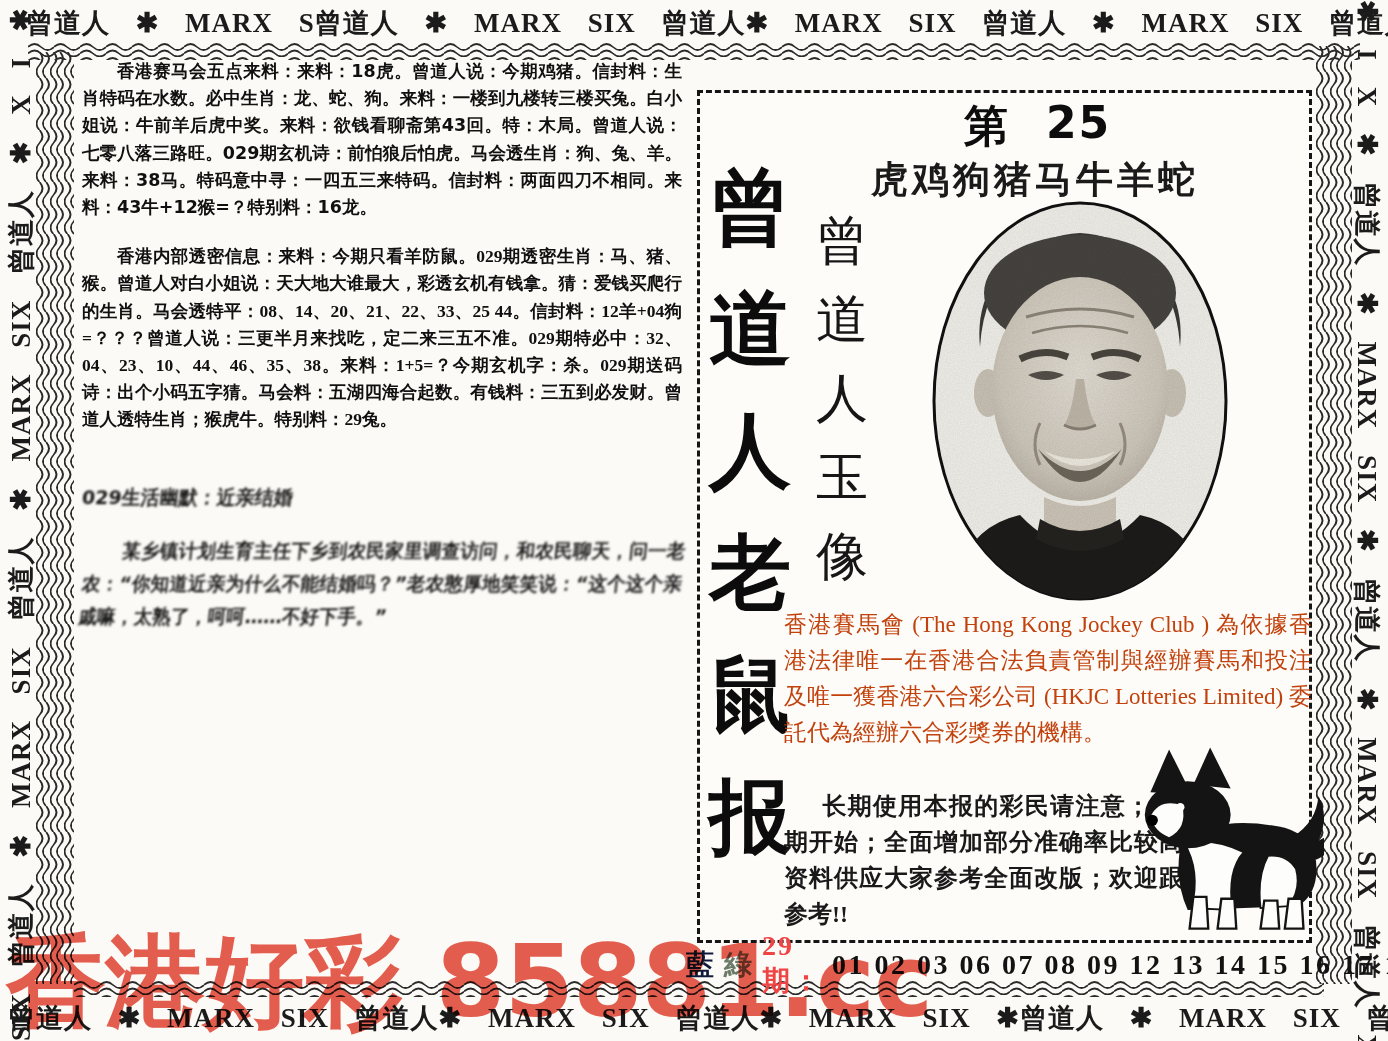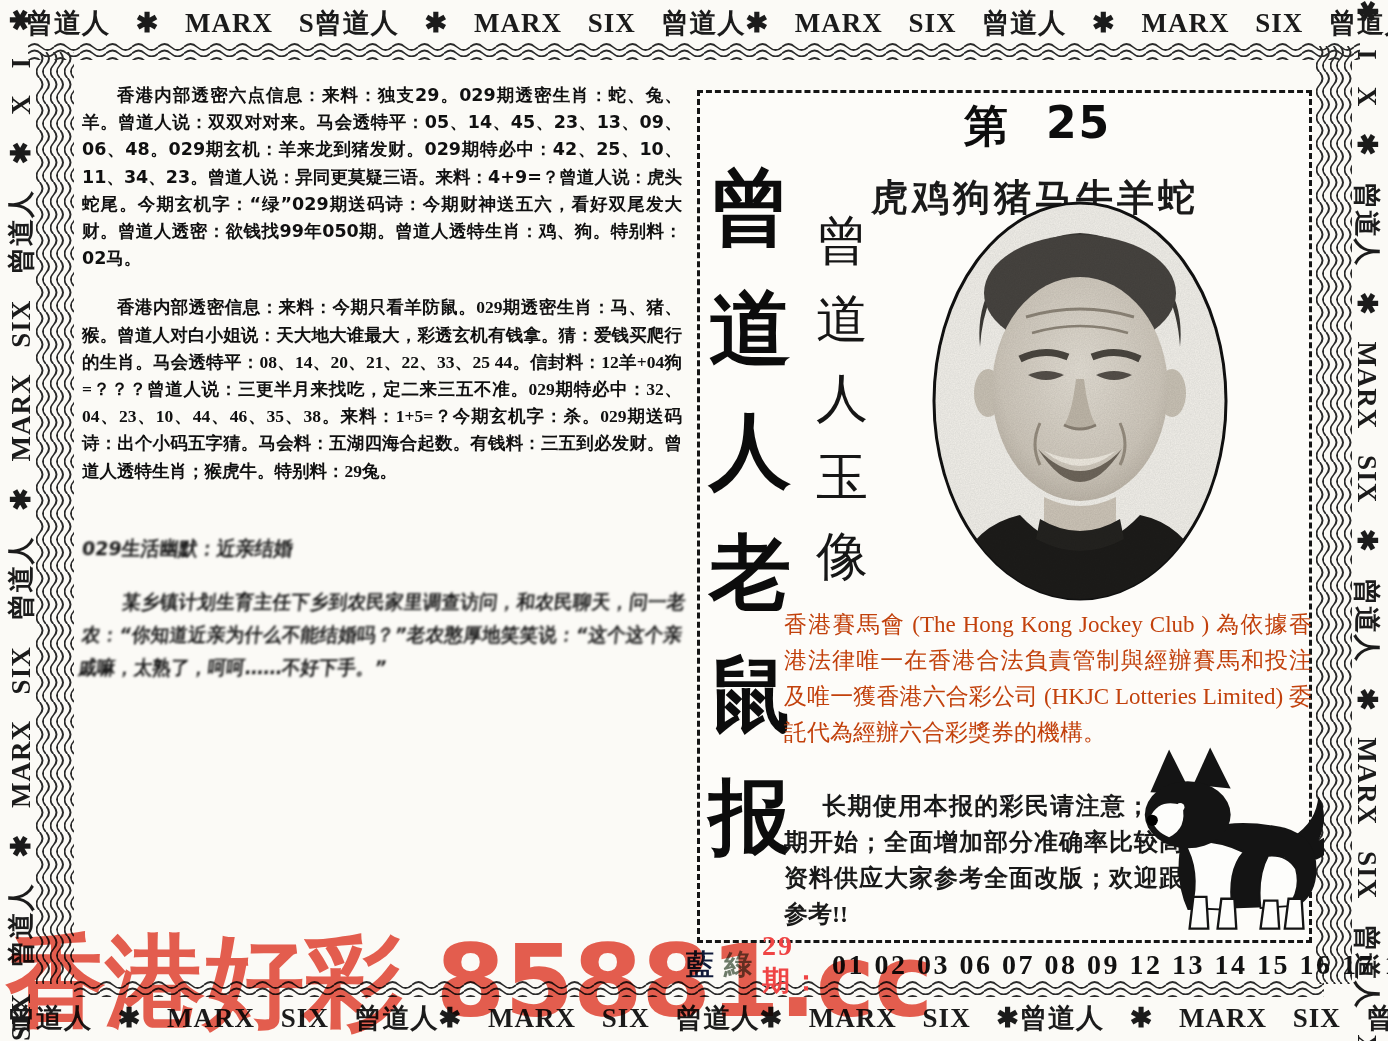--- a/index.html
+++ b/index.html
@@ -40,21 +40,21 @@
     position:absolute;left:697px;top:90px;width:609px;height:847px;
     border:3px dashed #151515;background:#fdfcf9;z-index:5;
   }
   .panel-title{
     position:absolute;left:80px;top:4px;width:515px;
     display:flex;justify-content:center;gap:36px;
     font-size:44px;font-weight:bold;color:#0d0d0d;
     font-family:"DejaVu Sans",sans-serif;letter-spacing:2px;
   }
   .panel-sub{
-    position:absolute;left:95px;top:80px;width:480px;text-align:center;
+    position:absolute;left:95px;top:62px;width:480px;text-align:center;
     font-size:37px;font-weight:600;letter-spacing:4px;color:#1a1a1a;
     font-family:"DejaVu Serif",serif;
   }
   .masthead{
     position:absolute;left:0px;top:52px;width:100px;text-align:center;
     font-family:"DejaVu Serif",serif;font-weight:bold;font-size:82px;
     line-height:122px;color:#0c0c0c;
   }
   .statue{
     position:absolute;left:106px;top:108px;width:72px;text-align:center;
@@ -124,21 +124,21 @@
     <rect width="1250" height="16" fill="url(#wavyH)"></rect>
   </svg>
 <svg class="wave-band" style="left:36px;top:52px" width="38" height="932">
     <rect width="38" height="932" fill="url(#wavyV)"></rect>
   </svg>
 <svg class="wave-band" style="left:1316px;top:46px" width="36" height="938">
     <rect width="36" height="938" fill="url(#wavyV)"></rect>
   </svg>
 
 <div class="left-col">
-  <p class="p3">香港内部透密六点信息：来料：独支29。029期透密生肖：蛇、兔、羊。曾道人说：双双对对来。马会透特平：05、14、45、23、13、09、06、48。029期玄机：羊来龙到猪发财。029期特必中：42、25、10、11、34、23。曾道人说：异同更莫疑三语。来料：4+9=？曾道人说：虎头蛇尾。今期玄机字：“绿”029期送码诗：今期财神送五六，看好双尾发大财。曾道人透密：欲钱找99年050期。曾道人透特生肖：鸡、狗。特别料：02马。</p>
+  <p class="p1">香港赛马会五点来料：来料：18虎。曾道人说：今期鸡猪。信封料：生肖特码在水数。必中生肖：龙、蛇、狗。来料：一楼到九楼转三楼买兔。白小姐说：牛前羊后虎中奖。来料：欲钱看聊斋第43回。特：木局。曾道人说：七零八落三路旺。029期玄机诗：前怕狼后怕虎。马会透生肖：狗、兔、羊。来料：38马。特码意中寻：一四五三来特码。信封料：两面四刀不相同。来料：43牛+12猴=？特别料：16龙。</p>
   <p class="p4">香港内部透密信息：来料：今期只看羊防鼠。029期透密生肖：马、猪、猴。曾道人对白小姐说：天大地大谁最大，彩透玄机有钱拿。猜：爱钱买爬行的生肖。马会透特平：08、14、20、21、22、33、25 44。信封料：12羊+04狗=？？？曾道人说：三更半月来找吃，定二来三五不准。029期特必中：32、04、23、10、44、46、35、38。来料：1+5=？今期玄机字：杀。029期送码诗：出个小码五字猜。马会料：五湖四海合起数。有钱料：三五到必发财。曾道人透特生肖；猴虎牛。特别料：29兔。</p>
   <p class="humor humor-title">029生活幽默：近亲结婚</p>
   <p class="humor humor-body">某乡镇计划生育主任下乡到农民家里调查访问，和农民聊天，问一老农：“你知道近亲为什么不能结婚吗？”老农憨厚地笑笑说：“这个这个亲戚嘛，太熟了，呵呵……不好下手。”</p>
 </div>
 
 <div class="panel">
 
   <div class="panel-title">
     <span>第</span>
     <span>25</span>

